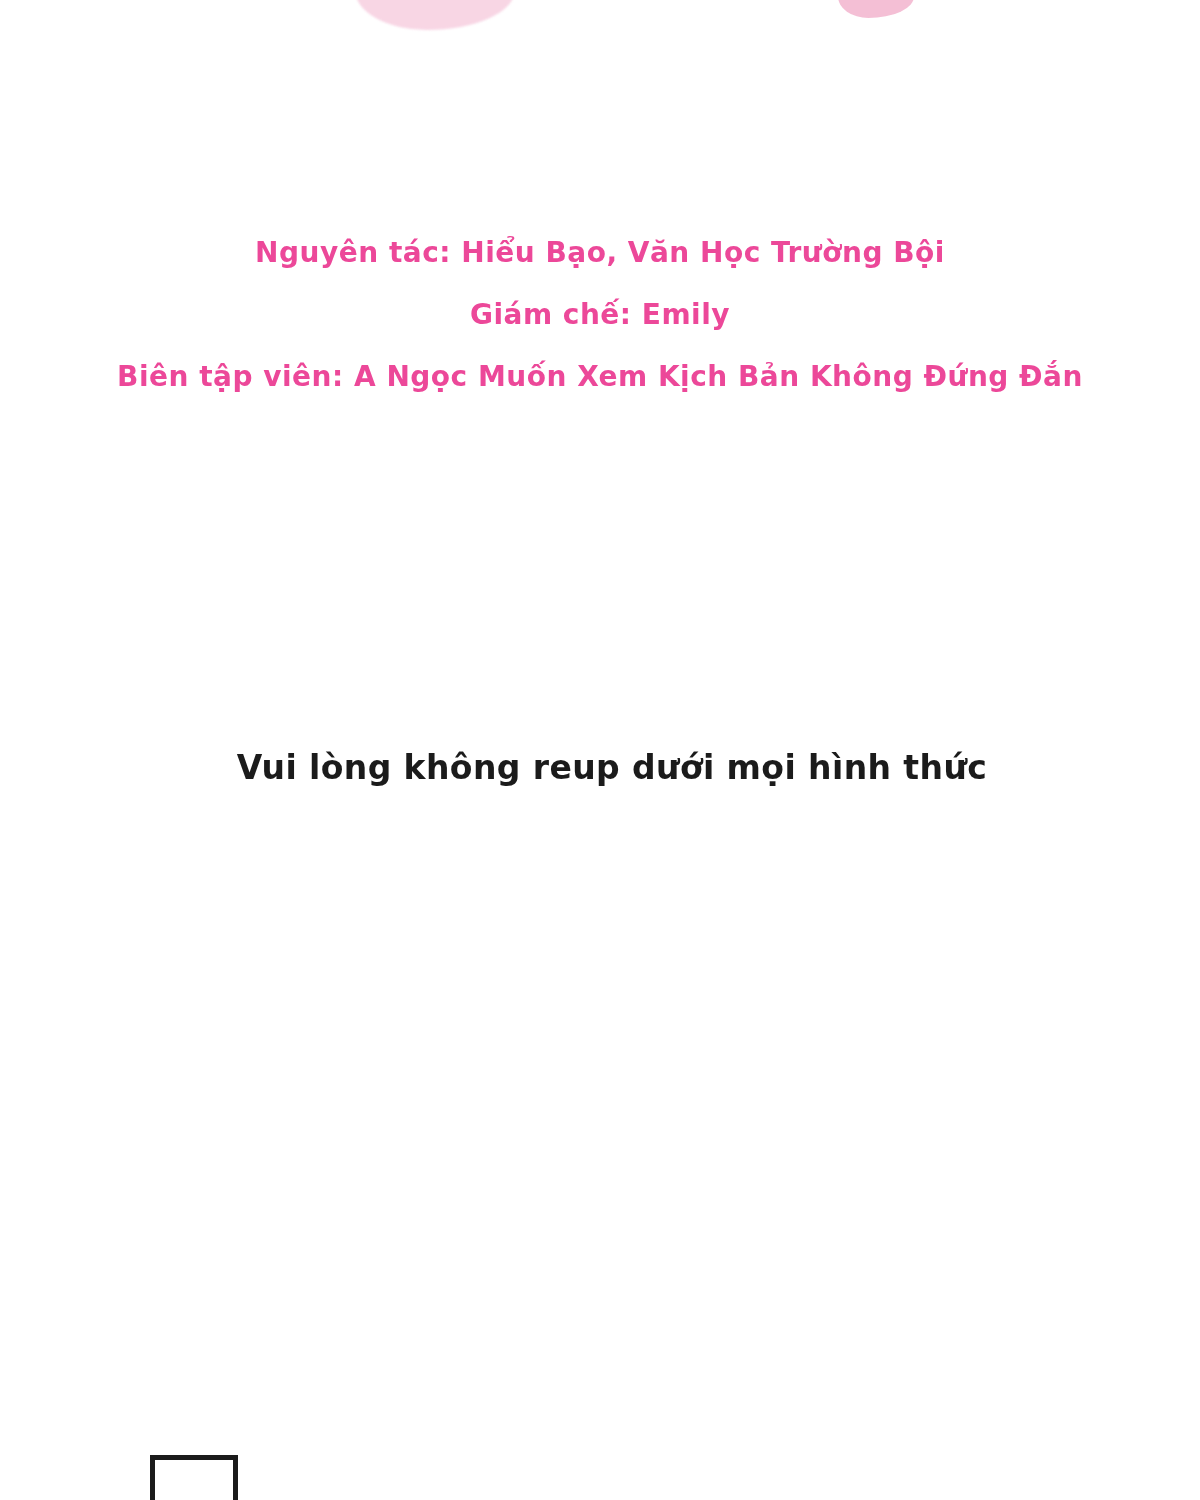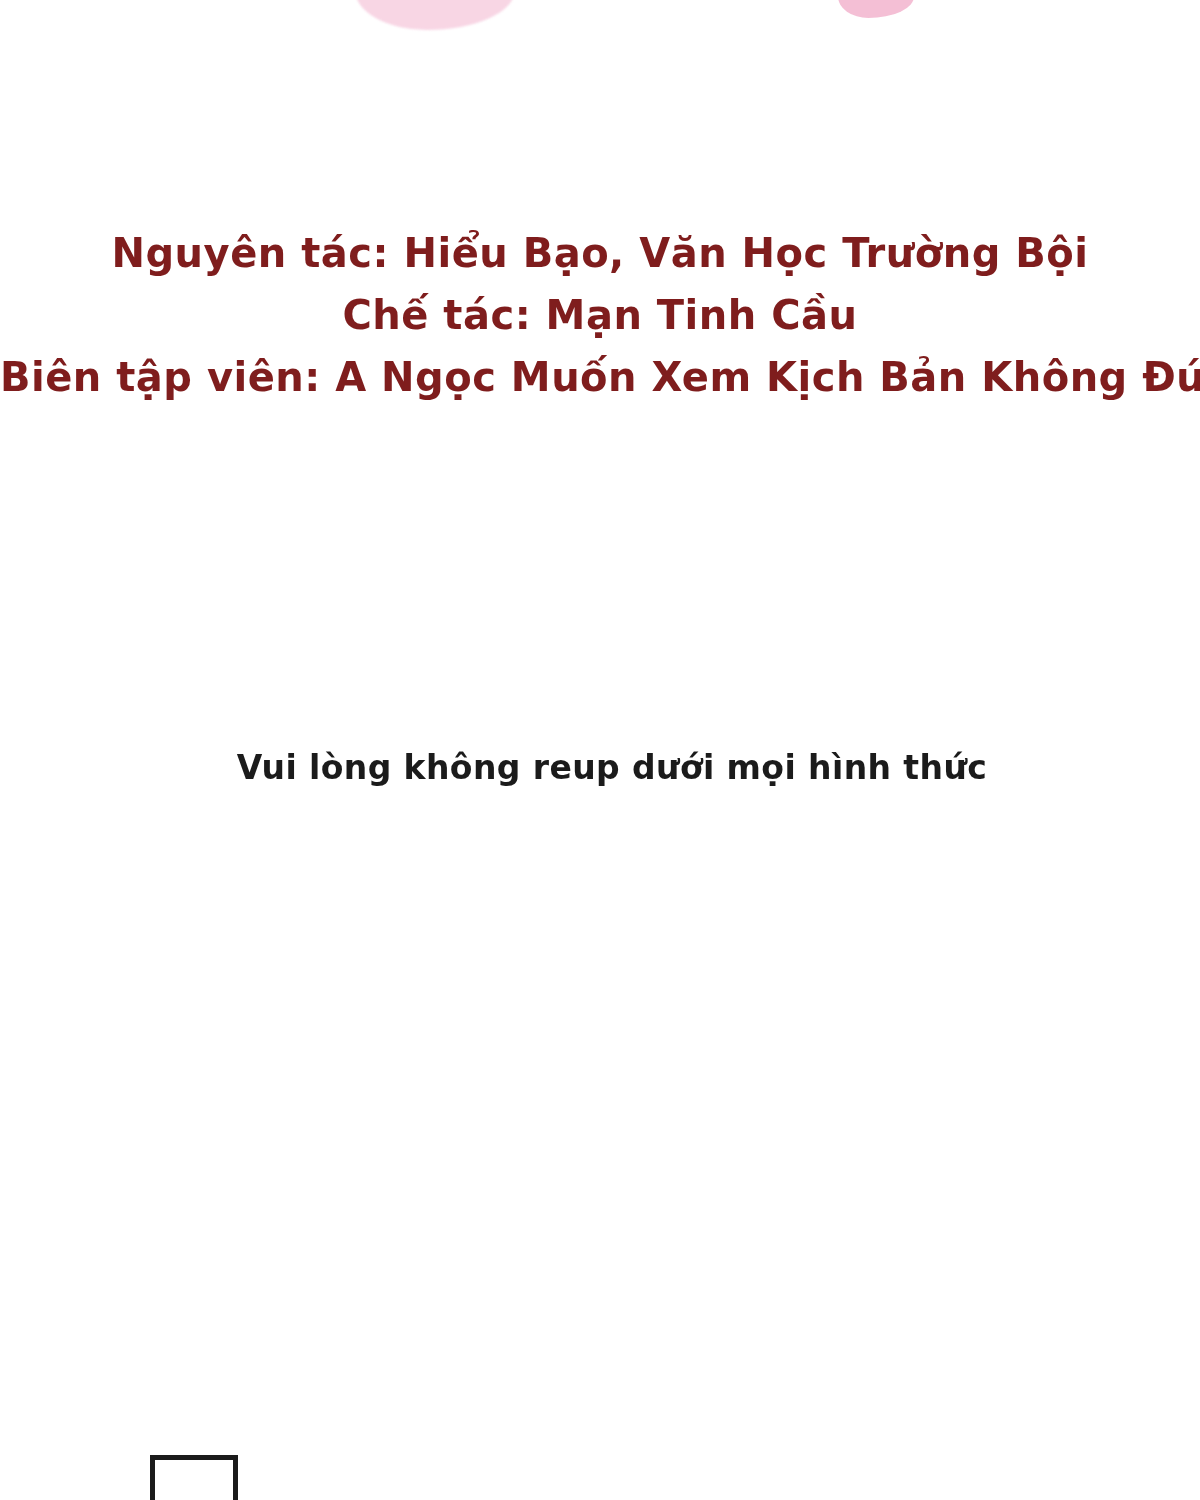--- a/index.html
+++ b/index.html
@@ -44,23 +44,23 @@
   .credits {
     position: absolute;
     top: 222px;
     left: 0;
     width: 1200px;
     text-align: center;
   }
   .credits .line {
     font-family: "DejaVu Sans", sans-serif;
     font-weight: bold;
-    font-size: 40px;
+    font-size: 28px;
     line-height: 62px;
-    color: #7f1d1d;
+    color: #ec4899;
     letter-spacing: 0.5px;
     white-space: nowrap;
   }
 
   .notice {
     position: absolute;
     top: 745px;
     left: 0;
     width: 1200px;
     text-align: center;
@@ -88,21 +88,21 @@
   }
 </style>
 </head>
 <body>
 
 <div class="blob blob-left"></div>
 <div class="blob blob-right"></div>
 
 <div class="credits">
   <div class="line">Nguyên tác: Hiểu Bạo, Văn Học Trường Bội</div>
-  <div class="line">Chế tác: Mạn Tinh Cầu</div>
+  <div class="line">Giám chế: Emily</div>
   <div class="line">Biên tập viên: A Ngọc Muốn Xem Kịch Bản Không Đứng Đắn</div>
 </div>
 
 <div class="notice">
   <div class="line">Vui lòng không reup dưới mọi hình thức</div>
 </div>
 
 <div class="corner-mark"></div>
 
 </body></html>

